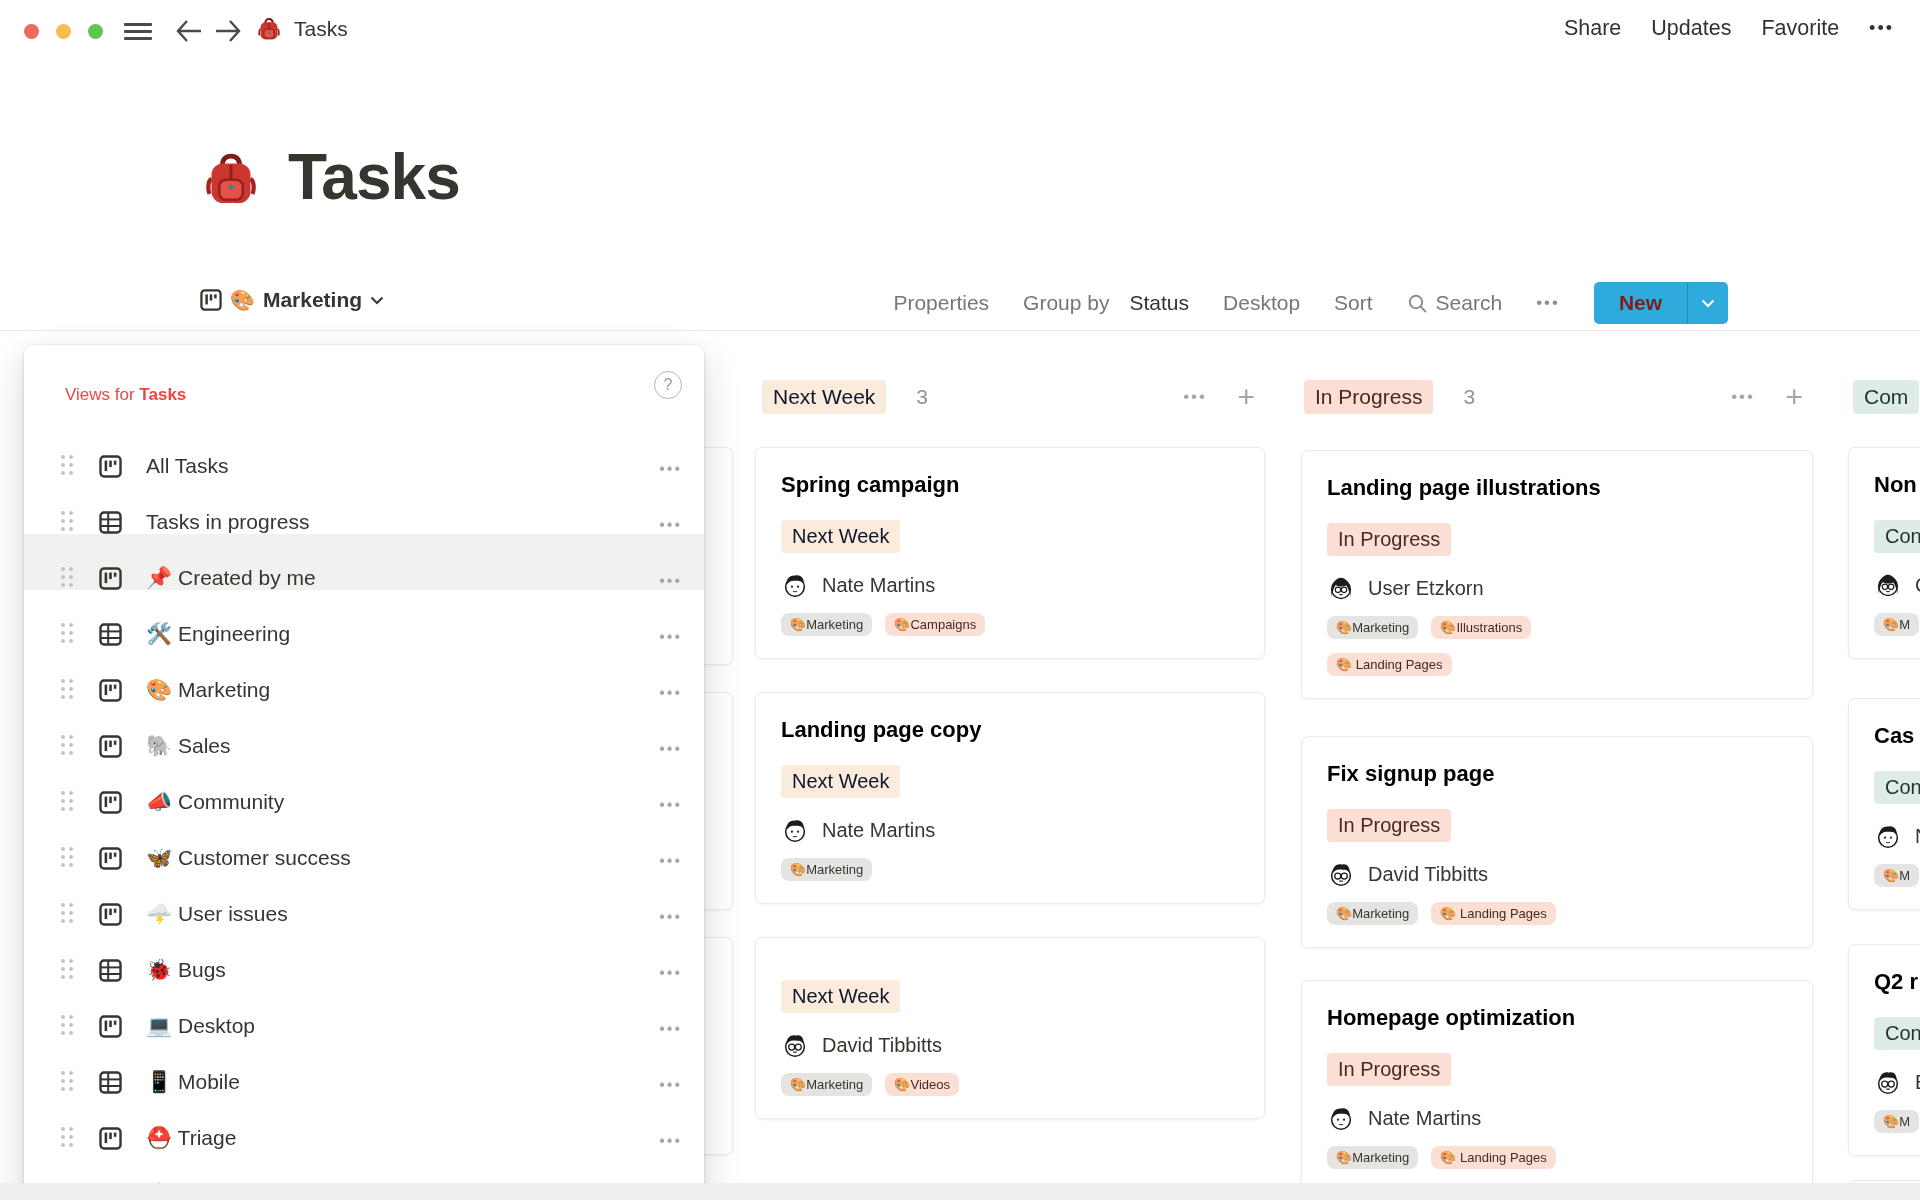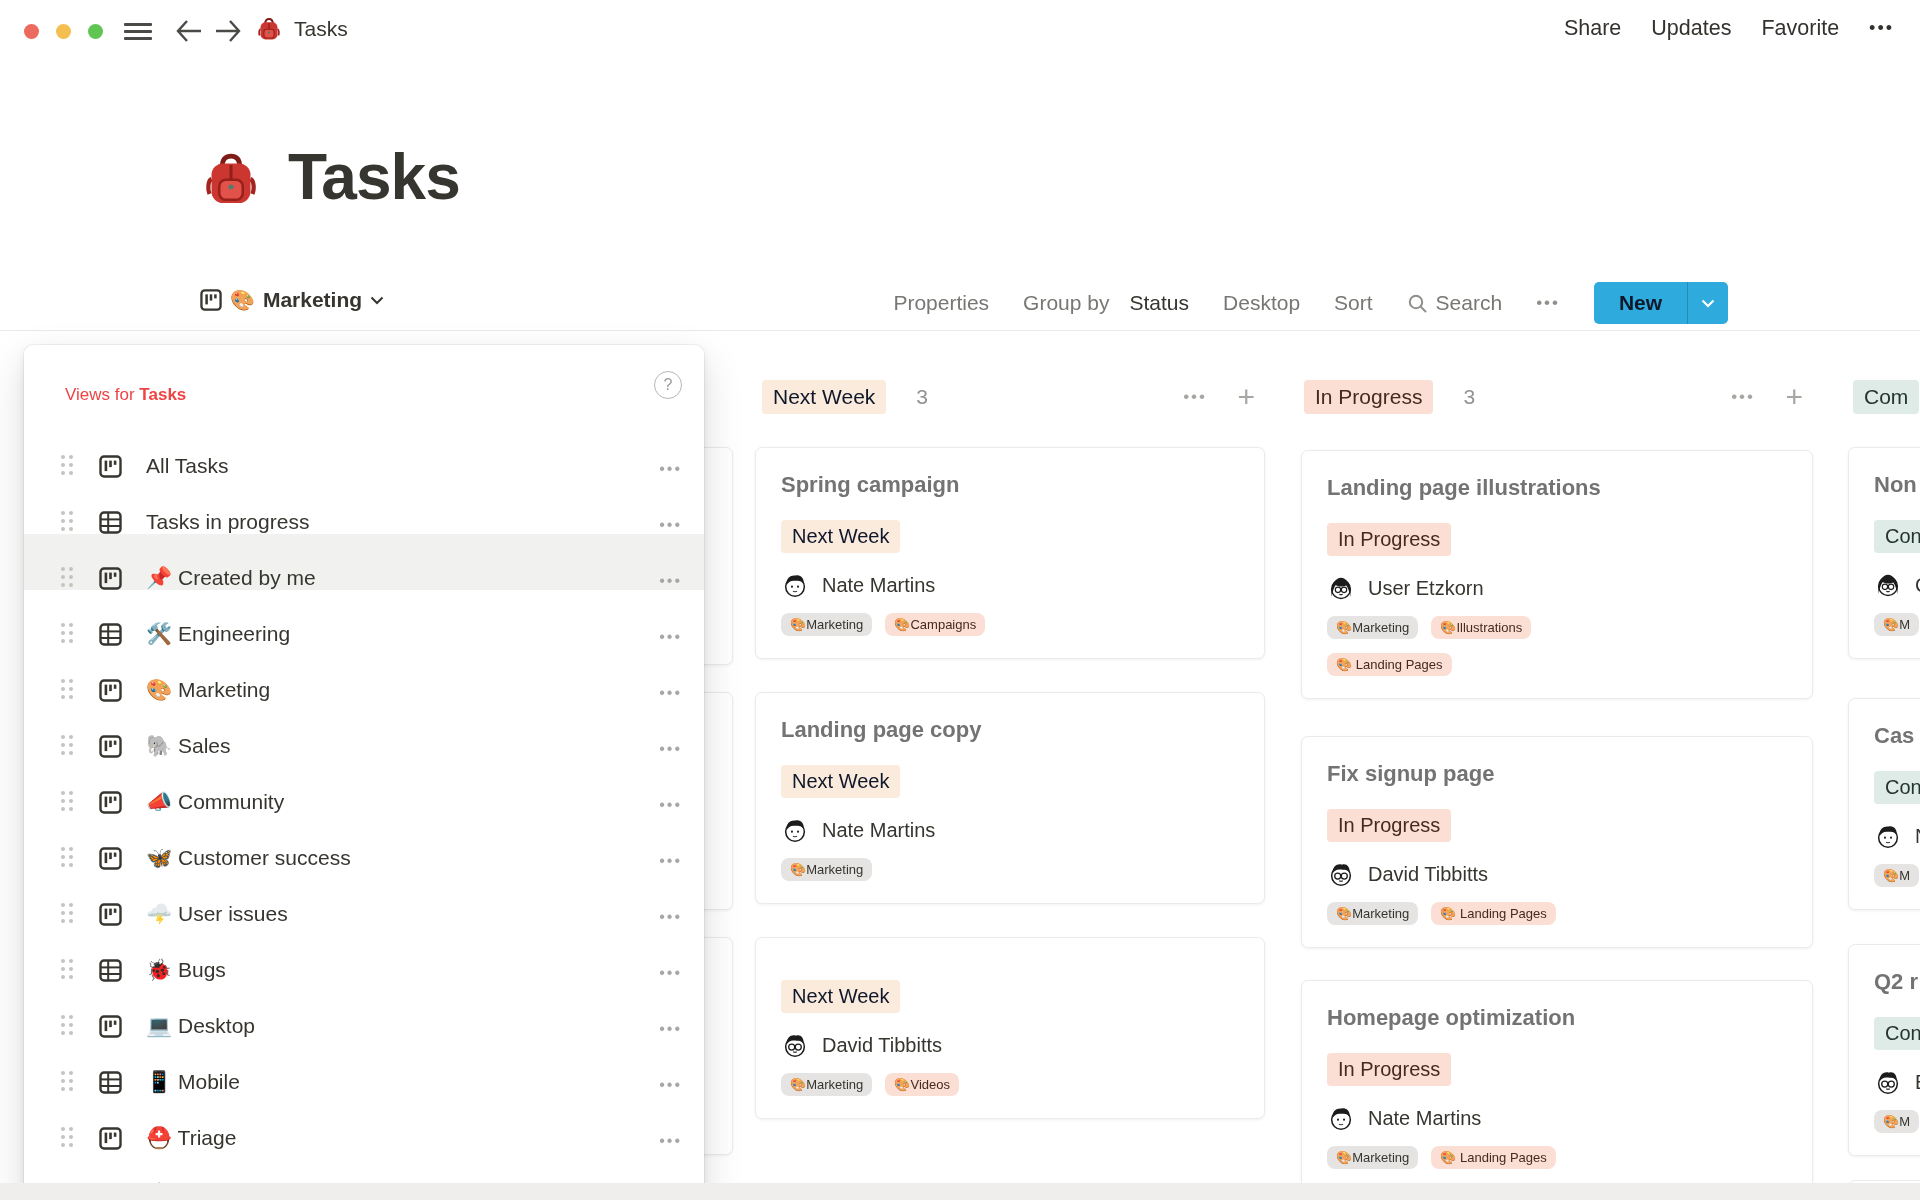--- a/index.html
+++ b/index.html
@@ -27,39 +27,39 @@
 
   
   #view-tab { position:absolute; left:200px; top:288px; display:flex; align-items:center; gap:8px; cursor:pointer; }
   #view-tab .vt-label { font-size:21px; font-weight:700; }
   #view-tab .vt-emoji { font-size:20px; }
   #toolbar-right { position:absolute; top:281px; right:192px; height:44px; display:flex; align-items:center; gap:34px; font-size:21px; color:#787774; }
   #toolbar-right .titem { cursor:pointer; white-space:nowrap; }
   #groupby b { color:#37352F; font-weight:400; margin-left:20px; }
   #search-item { display:flex; align-items:center; gap:8px; }
   #tr-more { letter-spacing:2px; font-size:17px; color:#8F8E8B; }
-  #new-btn { width:134px; height:42px; background:#2EAADC; border-radius:5px; display:flex; align-items:center; color:#0f172a; cursor:pointer; }
+  #new-btn { width:134px; height:42px; background:#2EAADC; border-radius:5px; display:flex; align-items:center; color:#7f1d1d; cursor:pointer; }
   #new-btn .nb-label { flex:1; text-align:center; font-size:21px; font-weight:600; }
   #new-btn .nb-divider { width:1px; height:42px; background:rgba(0,0,0,.18); }
   #new-btn .nb-caret { width:40px; display:flex; justify-content:center; }
   #toolbar-divider { position:absolute; left:0; top:330px; width:1920px; height:1px; background:#EBEAE8; }
 
   
   .col { position:absolute; top:370px; }
   #col-0 { left:755px; width:510px; }
   #col-1 { left:1301px; width:512px; }
   #col-2 { left:1848px; width:510px; }
   .colhead { position:absolute; top:8px; left:0; right:0; height:38px; display:flex; align-items:center; }
   .colhead-badge { padding:5px 11px; border-radius:4px; font-size:21px; white-space:nowrap; }
   .colhead-count { margin-left:30px; font-size:21px; color:#91918E; }
   .col-more { position:absolute; right:58px; letter-spacing:2px; font-size:17px; color:#A7A6A3; cursor:pointer; }
   .col-plus { position:absolute; right:10px; font-size:30px; font-weight:300; color:#A7A6A3; cursor:pointer; line-height:30px; }
   .card { position:absolute; left:0; width:100%; background:#fff; border:1px solid #ECEBE8; border-radius:7px;
           box-shadow:0 1px 3px rgba(15,15,15,.06); padding:22px 25px; cursor:pointer; }
-  .card-title { font-size:22px; font-weight:600; line-height:30px; color:#737373; }
+  .card-title { font-size:22px; font-weight:600; line-height:30px; color:#000000; }
   .badge { display:inline-block; margin-top:20px; padding:5px 11px; border-radius:4px; font-size:20px; white-space:nowrap; }
   .person { margin-top:18px; display:flex; align-items:center; gap:13px; font-size:20px; }
   .avatar { width:28px; height:28px; }
   .tagrow { margin-top:14px; display:flex; gap:13px; }
   .tag { padding:4px 9px; border-radius:8px; font-size:13px; white-space:nowrap; }
   [data-tone="cream"]  { background:#FAEBDD; color:#0f172a; }
   [data-tone="salmon"] { background:#FBDED4; color:#442A22; }
   [data-tone="mint"]   { background:#DEEBE7; color:#24352E; }
   [data-tone="gray"]   { background:#E5E4E2; color:#37352F; }
   .sliver { position:absolute; left:420px; width:313px; height:218px; background:#fff; border:1px solid #ECEBE8;

